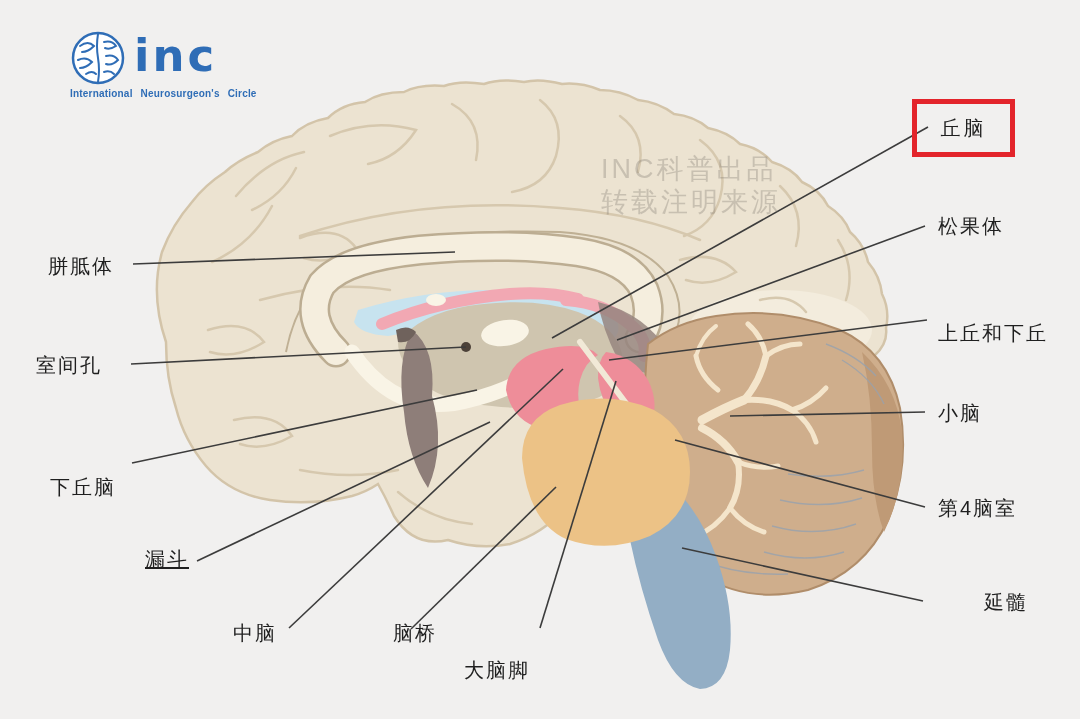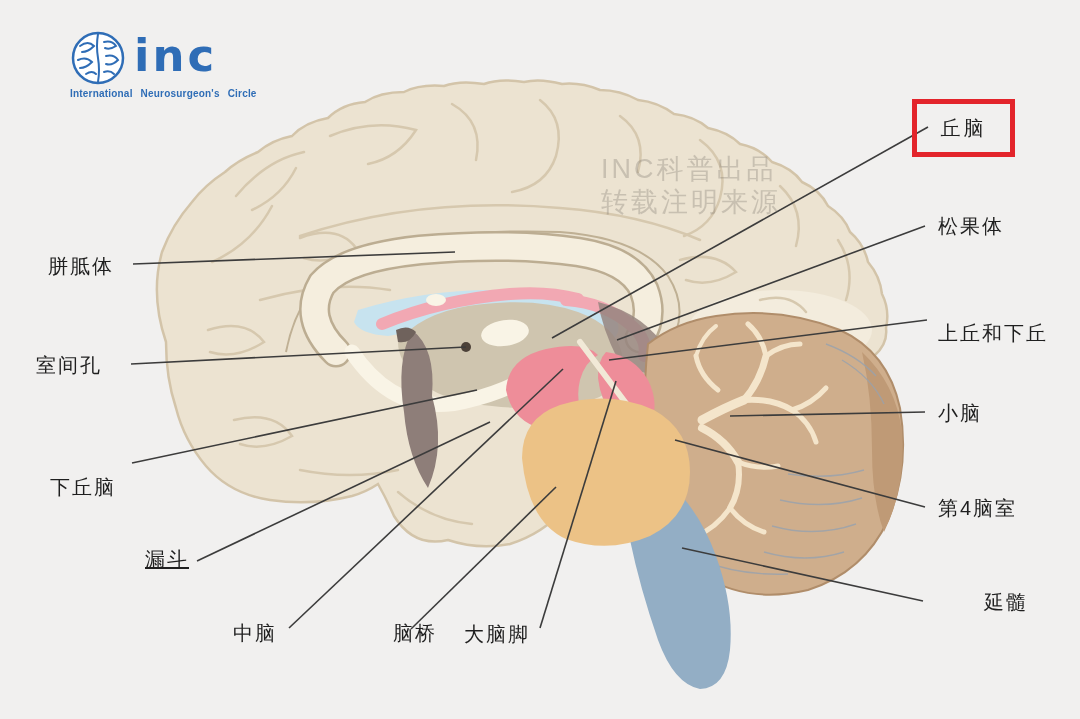--- a/index.html
+++ b/index.html
@@ -176,21 +176,21 @@
     <div>转载注明来源</div>
   </div>
 
   <div class="labels-layer" id="labels-layer">
       <div class="label" style="left: 48px; top: 266px;">胼胝体</div>
       <div class="label" style="left: 36px; top: 365px;">室间孔</div>
       <div class="label" style="left: 50px; top: 487px;">下丘脑</div>
       <div class="label" style="left: 145px; top: 559px; text-decoration: underline;">漏斗</div>
       <div class="label" style="left: 233px; top: 633px; font-family: Liberation Serif, serif;">中脑</div>
       <div class="label" style="left: 353px; top: 633px; margin-left: 40px;">脑桥</div>
-      <div class="label" style="left: 464px; top: 634px;">大脑脚</div>
+      <div class="label" style="left: 464px; top: 670px;">大脑脚</div>
       <div class="label boxed" style="left: 912px; top: 99px; width: 103px; height: 58px; border-color: rgb(227, 36, 43);">丘脑</div>
       <div class="label" style="left: 938px; top: 226px;">松果体</div>
       <div class="label" style="left: 938px; top: 320px; margin-top: 13px;">上丘和下丘</div>
       <div class="label" style="left: 938px; top: 413px;">小脑</div>
       <div class="label" style="left: 938px; top: 508px;">第4脑室</div>
       <div class="label" style="left: 984px; top: 602px;">延髓</div>
     </div>
 </div>
 
 </body></html>

